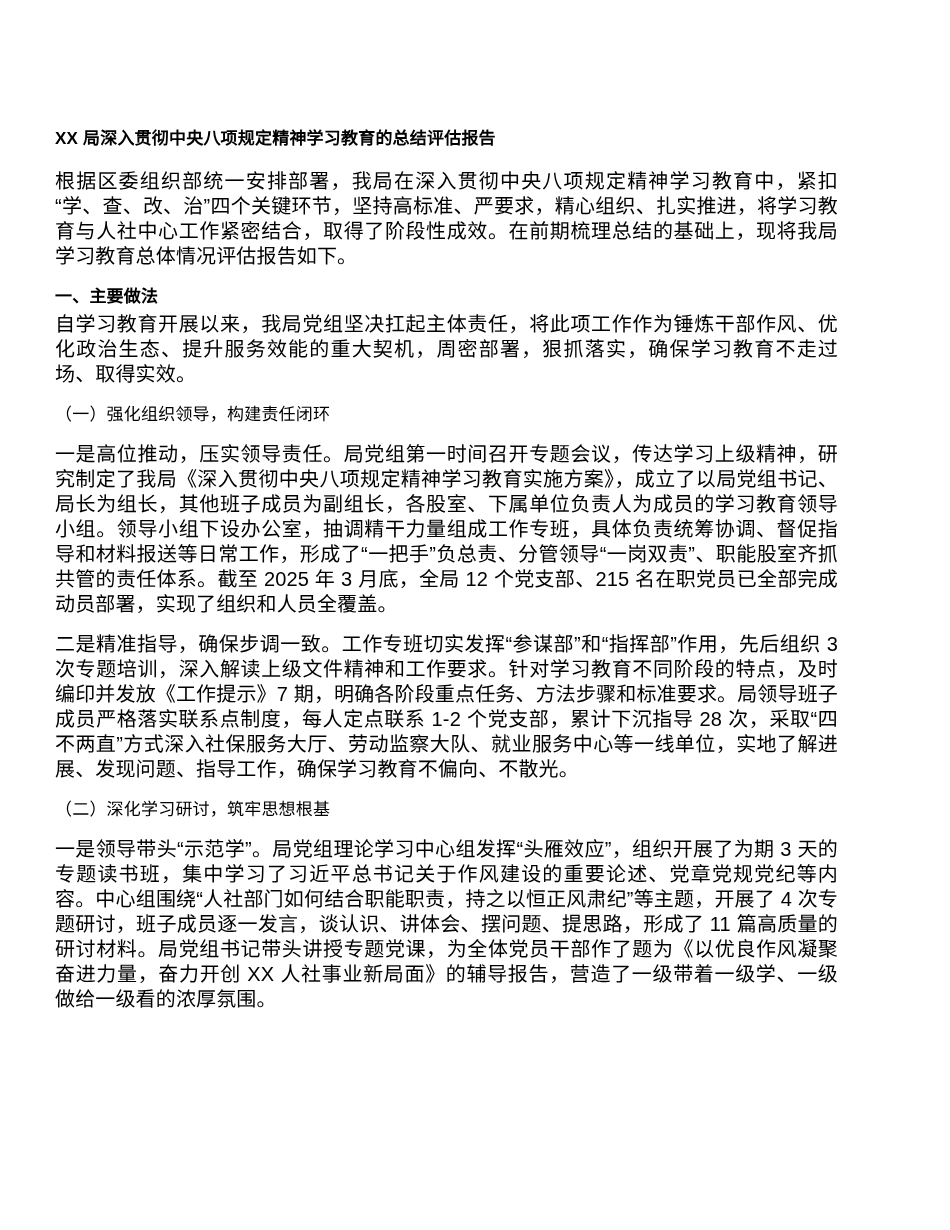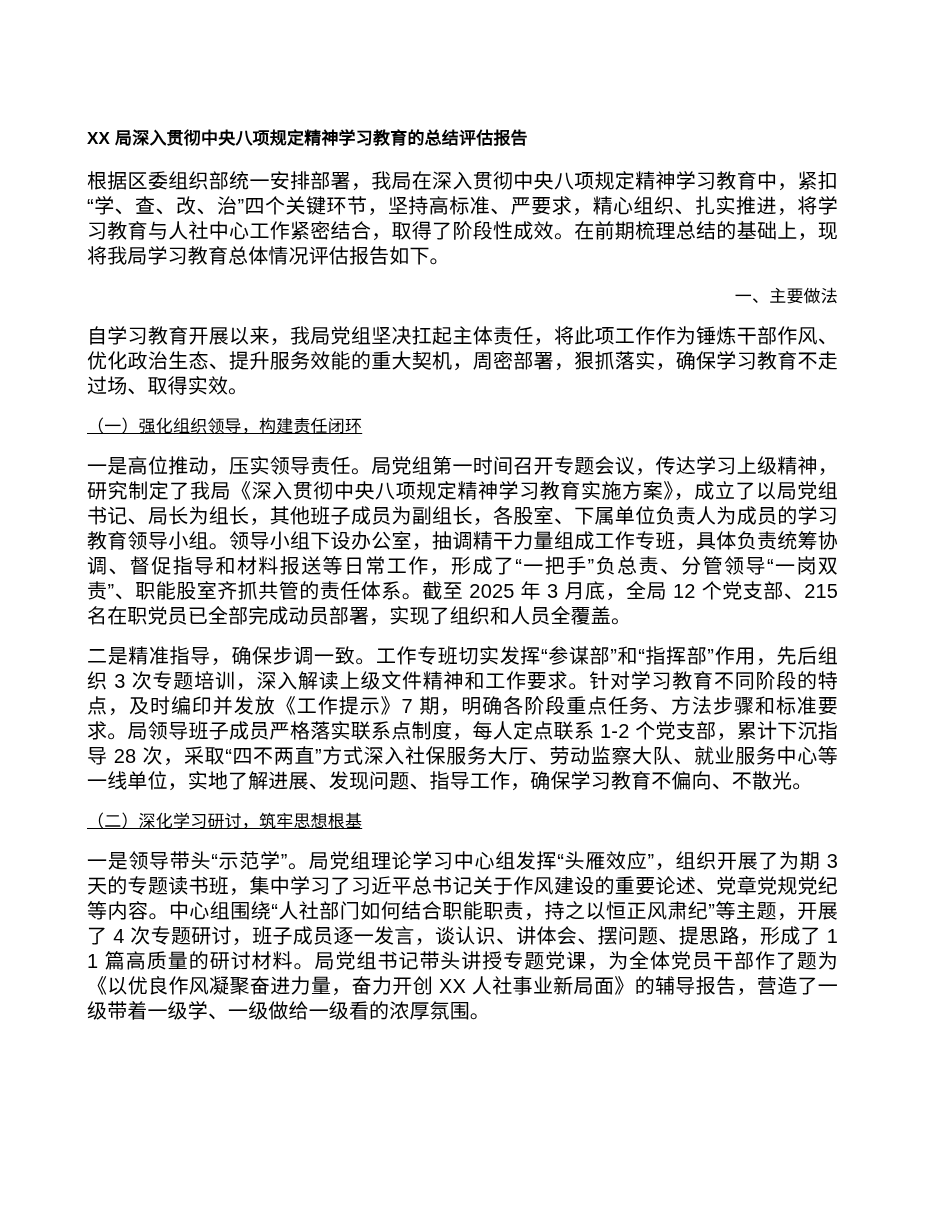--- a/index.html
+++ b/index.html
@@ -12,46 +12,44 @@
     width: 950px;
     min-height: 1230px;
     font-family: "Liberation Sans", "DejaVu Sans", sans-serif;
     color: #000000;
     -webkit-font-smoothing: antialiased;
   }
   .page {
     width: 950px;
     min-height: 1230px;
     box-sizing: border-box;
-    padding: 126px 112px 40px 87px;
+    padding: 126px 112px 40px 55px;
     background: #ffffff;
   }
   .doc-title {
     font-size: 17px;
     line-height: 25px;
     font-weight: bold;
     letter-spacing: 0.2px;
     margin: 0 0 18px 0;
     text-align: left;
   }
   .section-heading {
     font-size: 17px;
     line-height: 25px;
-    font-weight: normal;
-    margin: 0 0 15px 0;
+    font-weight: bold;
+    margin: 0 0 3px 0;
     letter-spacing: 0.2px;
-    text-align: right;
   }
   .sub-heading {
     font-size: 17px;
     line-height: 25px;
     font-weight: normal;
     margin: 0 0 15px 0;
     letter-spacing: 0.2px;
-    text-decoration: underline;
   }
   .para {
     font-size: 20px;
     line-height: 25px;
     margin: 0 0 15px 0;
     text-align: justify;
     text-justify: inter-ideograph;
     letter-spacing: 0.15px;
     word-break: break-all;
   }

